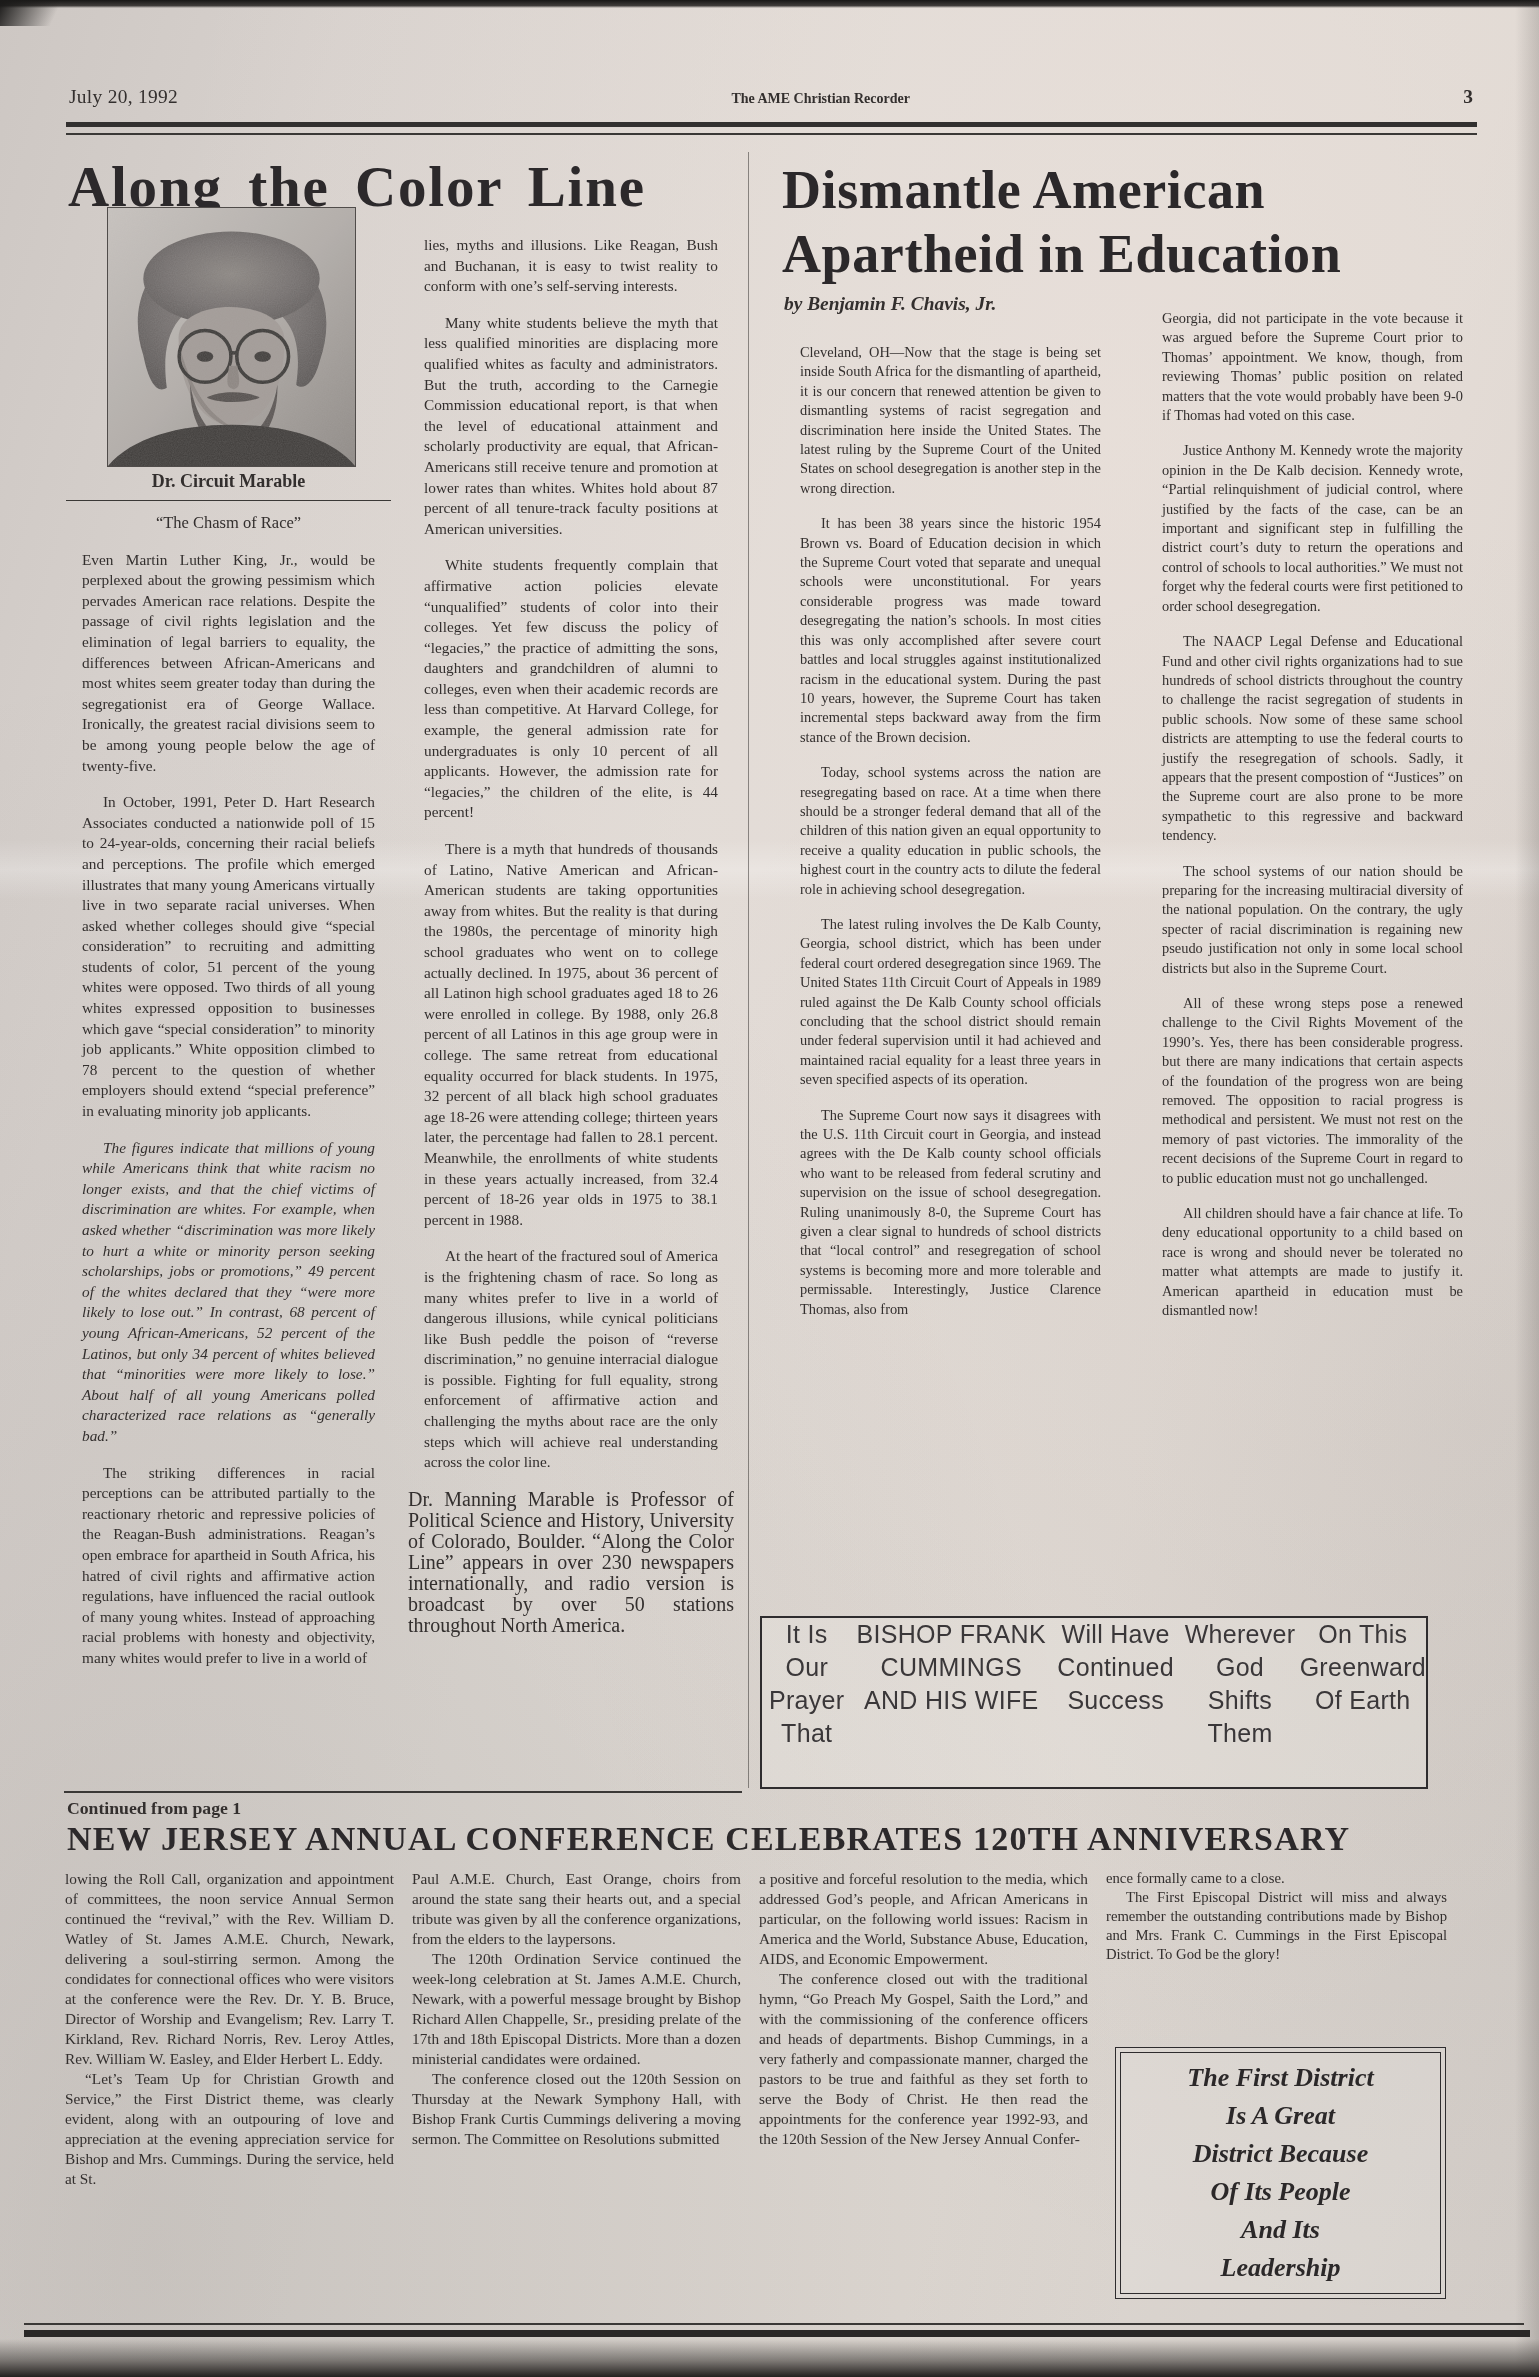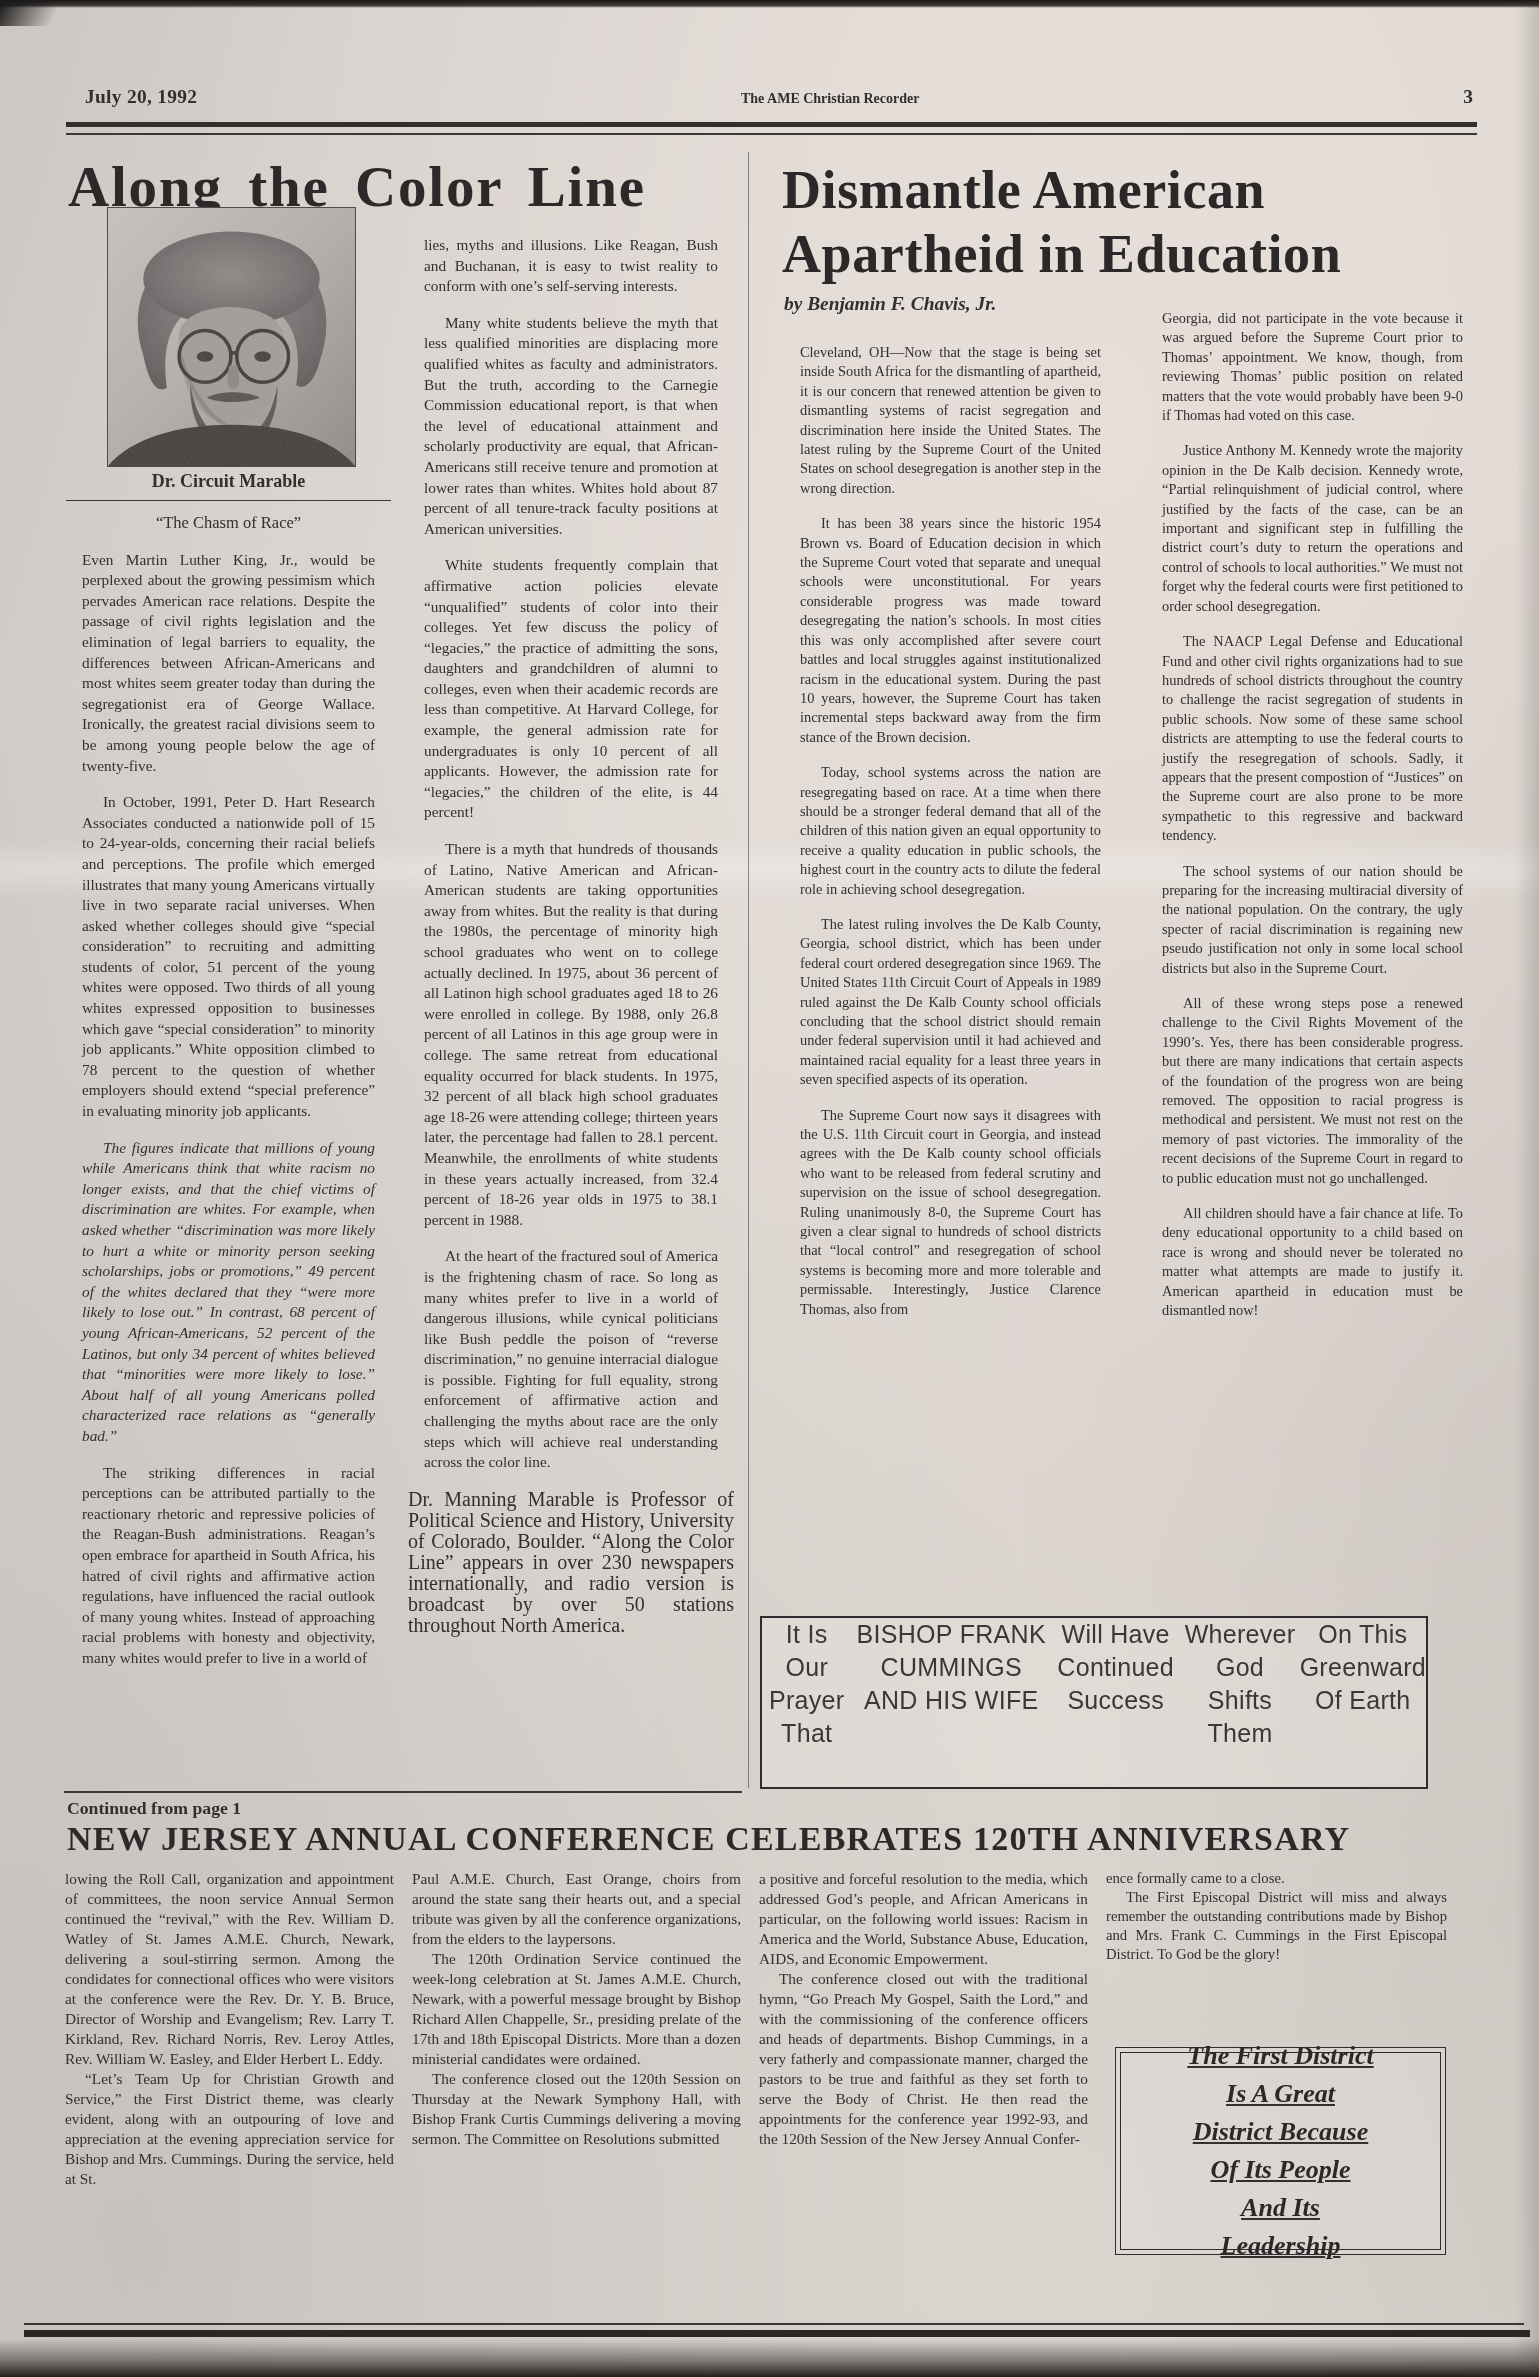--- a/index.html
+++ b/index.html
@@ -16,21 +16,21 @@
   .edge-top   { position:absolute; top:0; left:0; right:0; height:8.2px; background:linear-gradient(to bottom,#181716,#3f3c3a 70%, transparent); }
   .edge-corner{ position:absolute; top:0; left:0; width:71px; height:26px; background:linear-gradient(115deg,#1b1a19,transparent 75%); }
   .edge-bottom{ position:absolute; bottom:0; left:0; right:0; height:38px;
                 background:linear-gradient(to bottom, transparent, rgba(60,57,54,0.55) 55%, #34312f 92%, #23211f); }
   .edge-right { position:absolute; top:0; right:0; bottom:0; width:25px; background:linear-gradient(to right, transparent, rgba(40,38,36,0.18)); }
   .fold       { position:absolute; top:840px; left:0; right:0; height:59px;
                 background:linear-gradient(to bottom, transparent, rgba(255,255,255,0.26) 50%, transparent); }
 
   
   .masthead { position:absolute; top:86px; left:69px; width:1404px; display:flex; align-items:baseline; }
-  .masthead .date { font-size:19.4px; font-weight:bold; letter-spacing:0.3px;margin-left:16px; }
+  .masthead .date { font-size:19.4px; font-weight:normal; letter-spacing:0.3px; }
   .masthead .pub  { flex:1; text-align:center; font-size:14px; font-weight:bold; }
   .masthead .pageno { font-size:19.4px; font-weight:bold; }
   .rule-a { position:absolute; top:122px; left:66px; width:1411px; height:5.3px;  background:#32302f; }
   .rule-b { position:absolute; top:133px; left:66px; width:1411px; height:1.8px;  background:#3a3836; }
 
   
   .cl-title { position:absolute; top:154px; left:68px; width:668px; font-size:57px; font-weight:bold;
               letter-spacing:1.8px; word-spacing:9.4px; white-space:nowrap; color:#2c292b; }
   .photo { position:absolute; top:207px; left:107px; width:247px; height:258px; border:1.2px solid #504c4a; }
   .photo svg { display:block; width:100%; height:100%; }
@@ -65,22 +65,22 @@
   .nj-head { position:absolute; top:1820px; left:67px; width:1413px; font-size:34px; font-weight:bold;
              letter-spacing:1.2px; white-space:nowrap; color:#2c292b; }
   .bcol { position:absolute; top:1869px; width:329px; font-size:15.3px; line-height:20px; }
   .bcol p { margin:0; text-indent:20px; text-align:justify; }
   .bcol p.no-indent { text-indent:0; }
   .colA { left:65px; }
   .colB { left:412px; }
   .colC { left:759px; }
   .colD { left:1106px; width:341px; font-size:14.7px; line-height:19px; }
 
-  .district { position:absolute; top:2047px; left:1115px; width:331px; height:208px;
-              border:1.8px solid #2e2c2e; box-sizing:border-box; padding:4.1px; background:rgba(233,229,225,0.30);text-decoration:underline; }
+  .district { position:absolute; top:2047px; left:1115px; width:331px; height:252px;
+              border:1.8px solid #2e2c2e; box-sizing:border-box; padding:4.1px; background:rgba(233,229,225,0.30); }
   .district .inner { border:1.2px solid #2e2c2e; height:100%; box-sizing:border-box;
               display:flex; flex-direction:column; justify-content:center; text-align:center;
               font-size:26px; line-height:38px; font-weight:bold; font-style:italic; color:#2b2829; }
 
   .rule-c { position:absolute; top:2323px; left:23.5px;  width:1500px; height:1.8px;  background:#3a3836; }
   .rule-d { position:absolute; top:2330px; left:23.5px;  width:1506px; height:6.5px; background:#2a2827; }
 </style>
 </head>
 <body>
 

